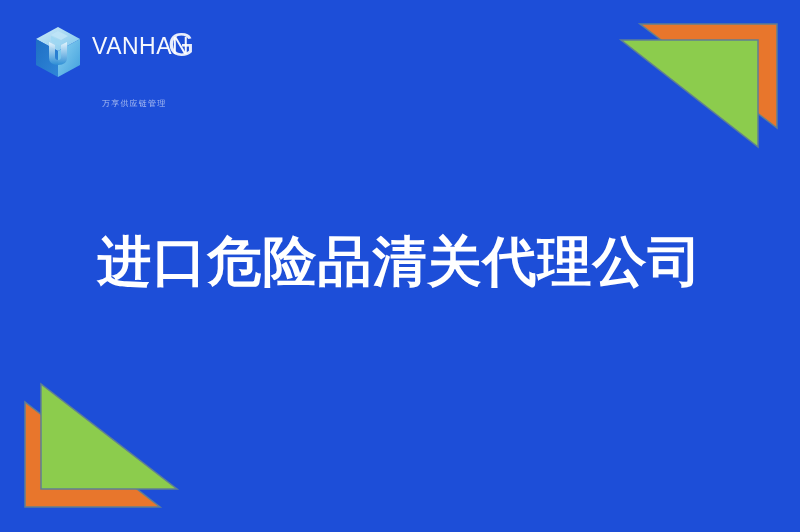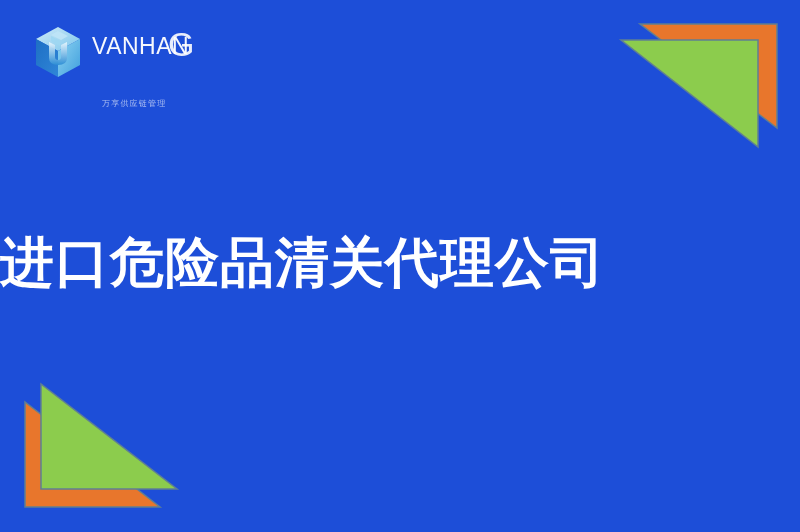--- a/index.html
+++ b/index.html
@@ -79,27 +79,28 @@
     white-space: nowrap;
     margin-top: 44px;
   }
 
   
   .title {
     position: absolute;
     left: 0;
     top: 233px;
     width: 800px;
-    text-align: left;
+    text-align: center;
     font-size: 54px;
     font-weight: 700;
     color: #ffffff;
     letter-spacing: 1px;
     line-height: 1.1;
     white-space: nowrap;
+    font-family: Liberation Serif, serif;
   }
 </style>
 </head>
 <body>
 
 <div id="slide">
 
   <svg class="deco-layer" viewBox="0 0 800 532" width="800" height="532" xmlns="http://www.w3.org/2000/svg">
 
     <polygon points="640,24 777,24 777,128" fill="#e8762c" stroke="#5f7f93" stroke-width="1.5"></polygon>

